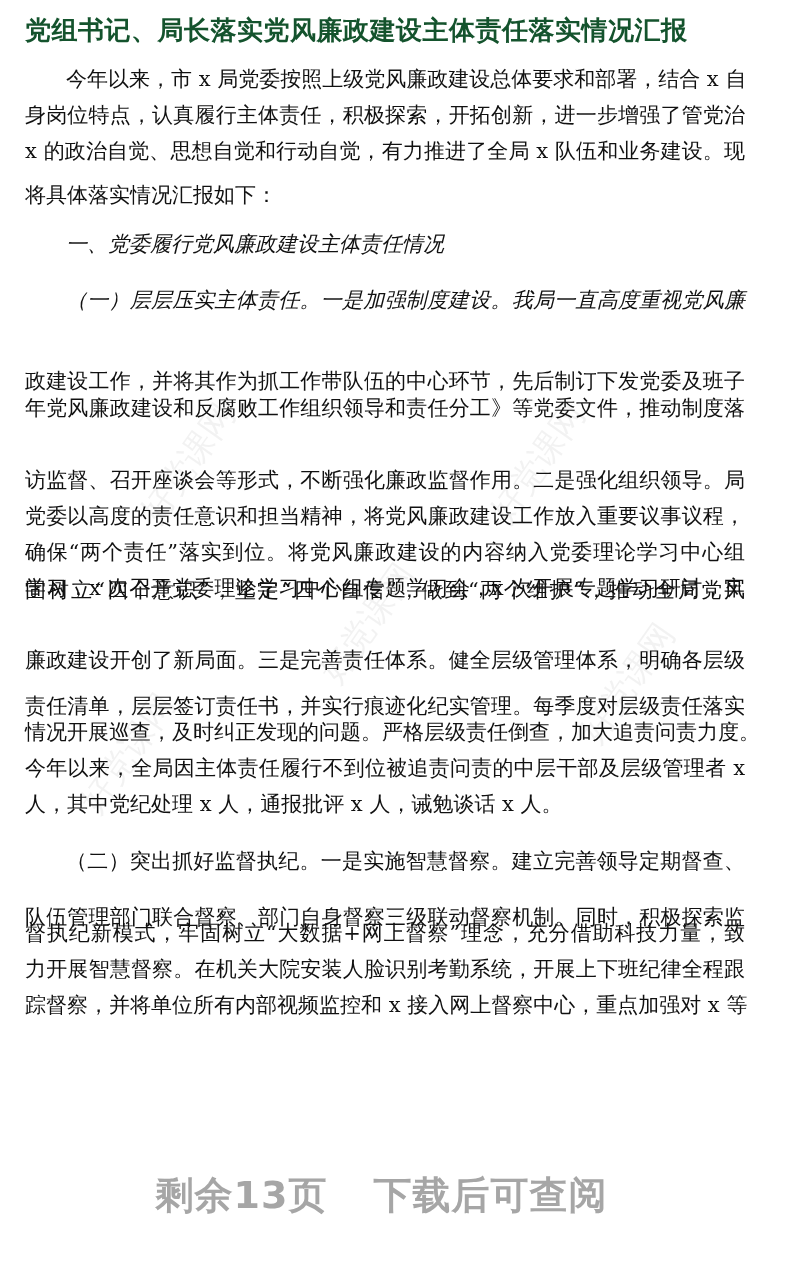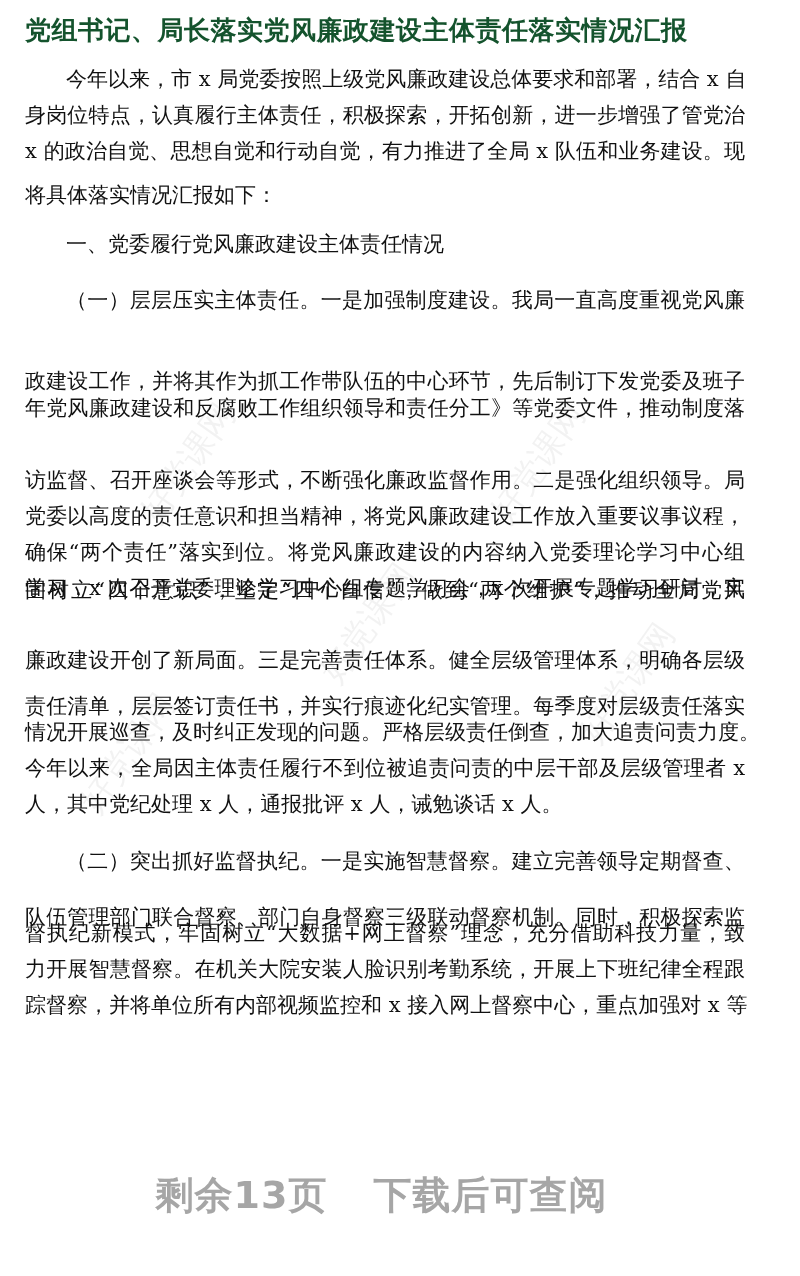--- a/index.html
+++ b/index.html
@@ -35,23 +35,23 @@
   <div class="watermark" style="left:560px; top:660px;">好党课网</div>
   <div class="watermark" style="left:60px; top:730px;">好党课网</div>
 
   <div class="title">党组书记、局长落实党风廉政建设主体责任落实情况汇报</div>
 
   <div class="line indent" style="top:61px;">今年以来，市 x 局党委按照上级党风廉政建设总体要求和部署，结合 x 自</div>
   <div class="line" style="top:97px;">身岗位特点，认真履行主体责任，积极探索，开拓创新，进一步增强了管党治</div>
   <div class="line" style="top:133px;">x 的政治自觉、思想自觉和行动自觉，有力推进了全局 x 队伍和业务建设。现</div>
   <div class="line last" style="top:169px;margin-top:8px;">将具体落实情况汇报如下：</div>
 
-  <div class="heading" style="top:226px;">一、党委履行党风廉政建设主体责任情况</div>
+  <div class="heading" style="top:226px;font-style:italic;">一、党委履行党风廉政建设主体责任情况</div>
 
-  <div class="line indent" style="top:282px;">（一）层层压实主体责任。一是加强制度建设。我局一直高度重视党风廉</div>
+  <div class="line indent" style="top:282px;font-style:italic;">（一）层层压实主体责任。一是加强制度建设。我局一直高度重视党风廉</div>
   <div class="line" style="top:318px;margin-top:45px;">政建设工作，并将其作为抓工作带队伍的中心环节，先后制订下发党委及班子</div>
   <div class="line" style="top:390px;">年党风廉政建设和反腐败工作组织领导和责任分工》等党委文件，推动制度落</div>
   <div class="line" style="top:462px;">访监督、召开座谈会等形式，不断强化廉政监督作用。二是强化组织领导。局</div>
   <div class="line" style="top:498px;">党委以高度的责任意识和担当精神，将党风廉政建设工作放入重要议事议程，</div>
   <div class="line" style="top:534px;">确保“两个责任”落实到位。将党风廉政建设的内容纳入党委理论学习中心组</div>
   <div class="line" style="top:570px;">学习，x 次召开党委理论学习中心组专题学习会，x 次开展专题学习研讨，牢</div>
   <div class="line" style="top:572px;">固树立“四个意识”，坚定“四个自信”，做到“两个维护”，推动全局党风</div>
   <div class="line" style="top:642px;">廉政建设开创了新局面。三是完善责任体系。健全层级管理体系，明确各层级</div>
   <div class="line" style="top:688px;">责任清单，层层签订责任书，并实行痕迹化纪实管理。每季度对层级责任落实</div>
   <div class="line" style="top:714px;">情况开展巡查，及时纠正发现的问题。严格层级责任倒查，加大追责问责力度。</div>

